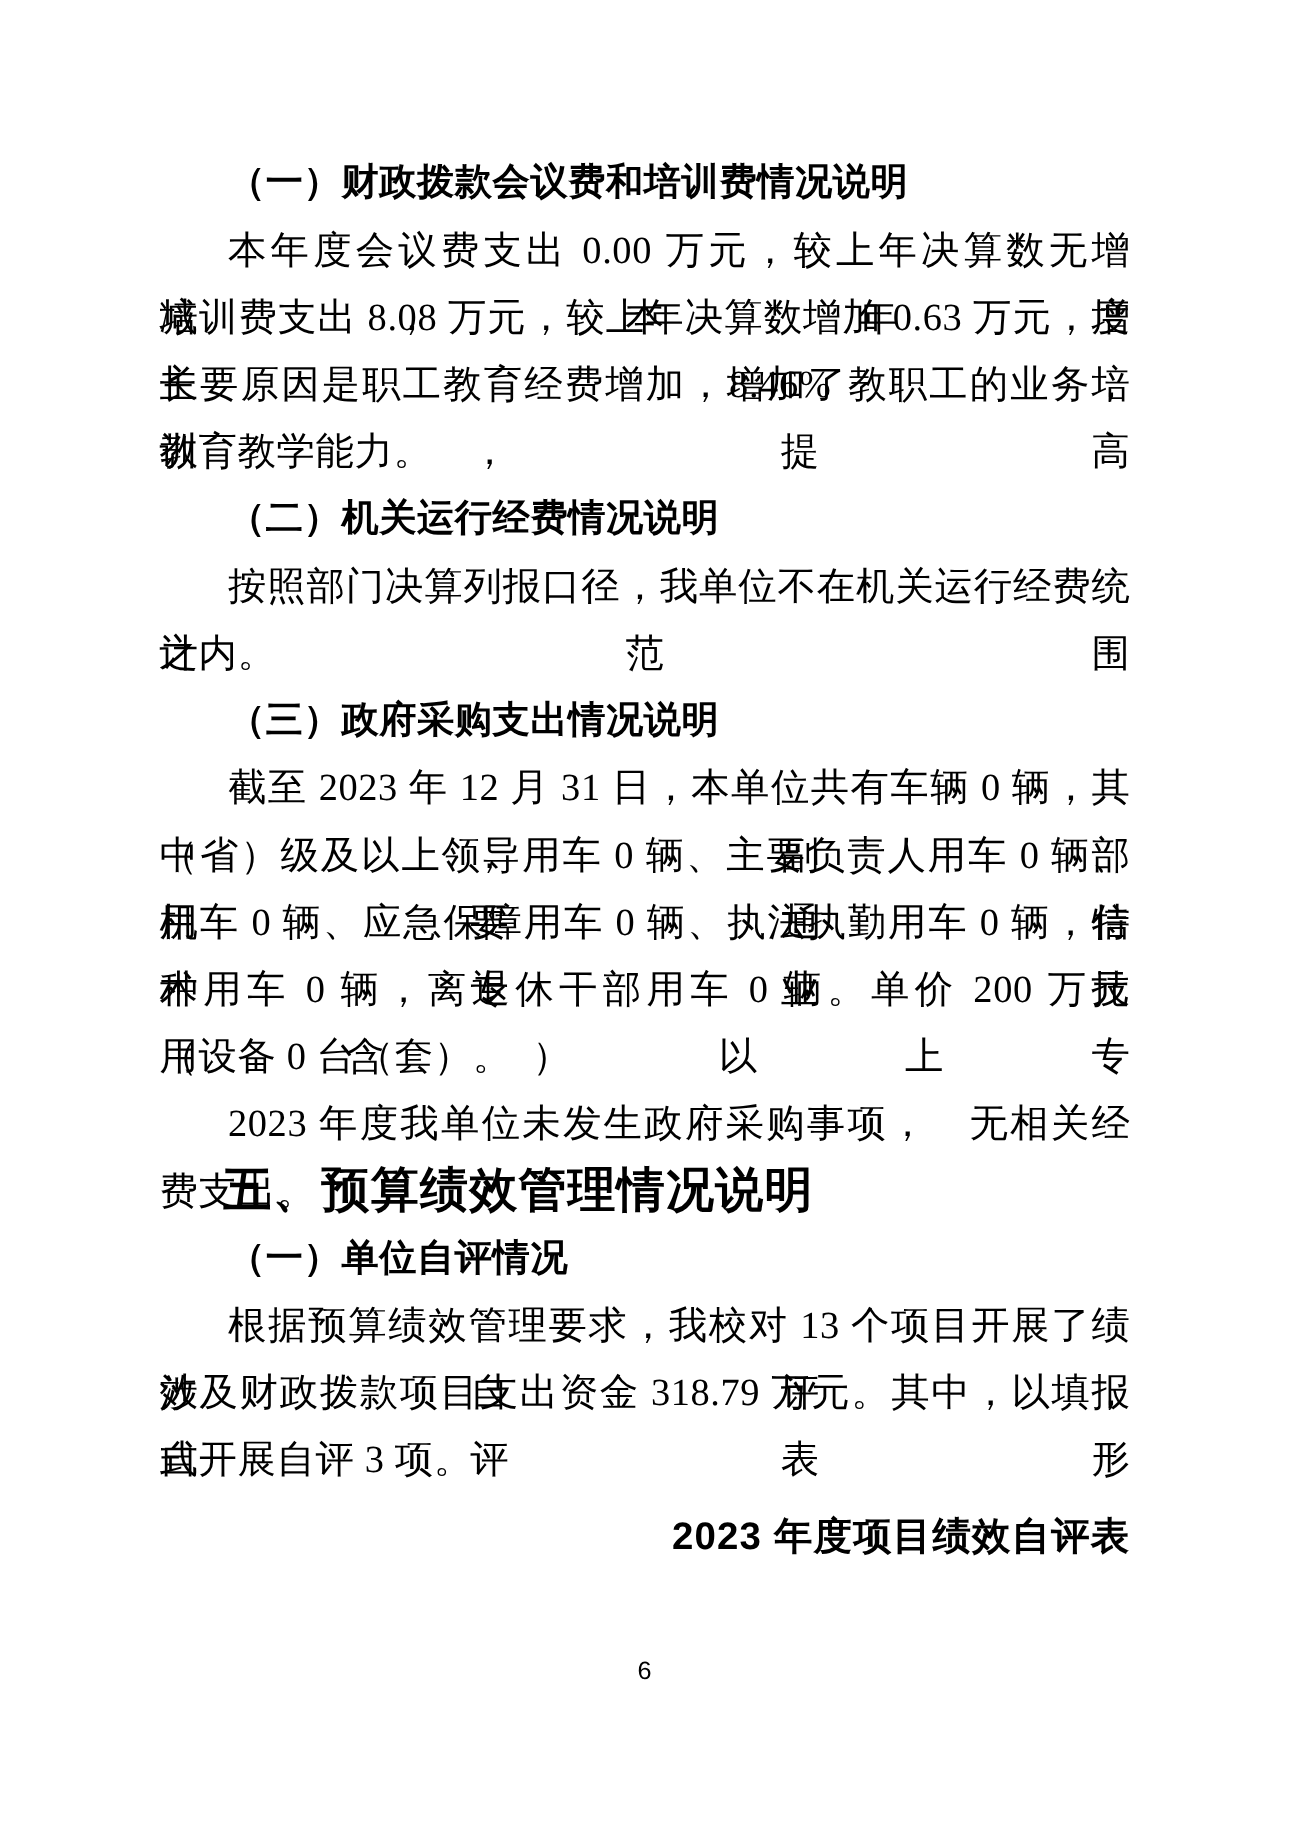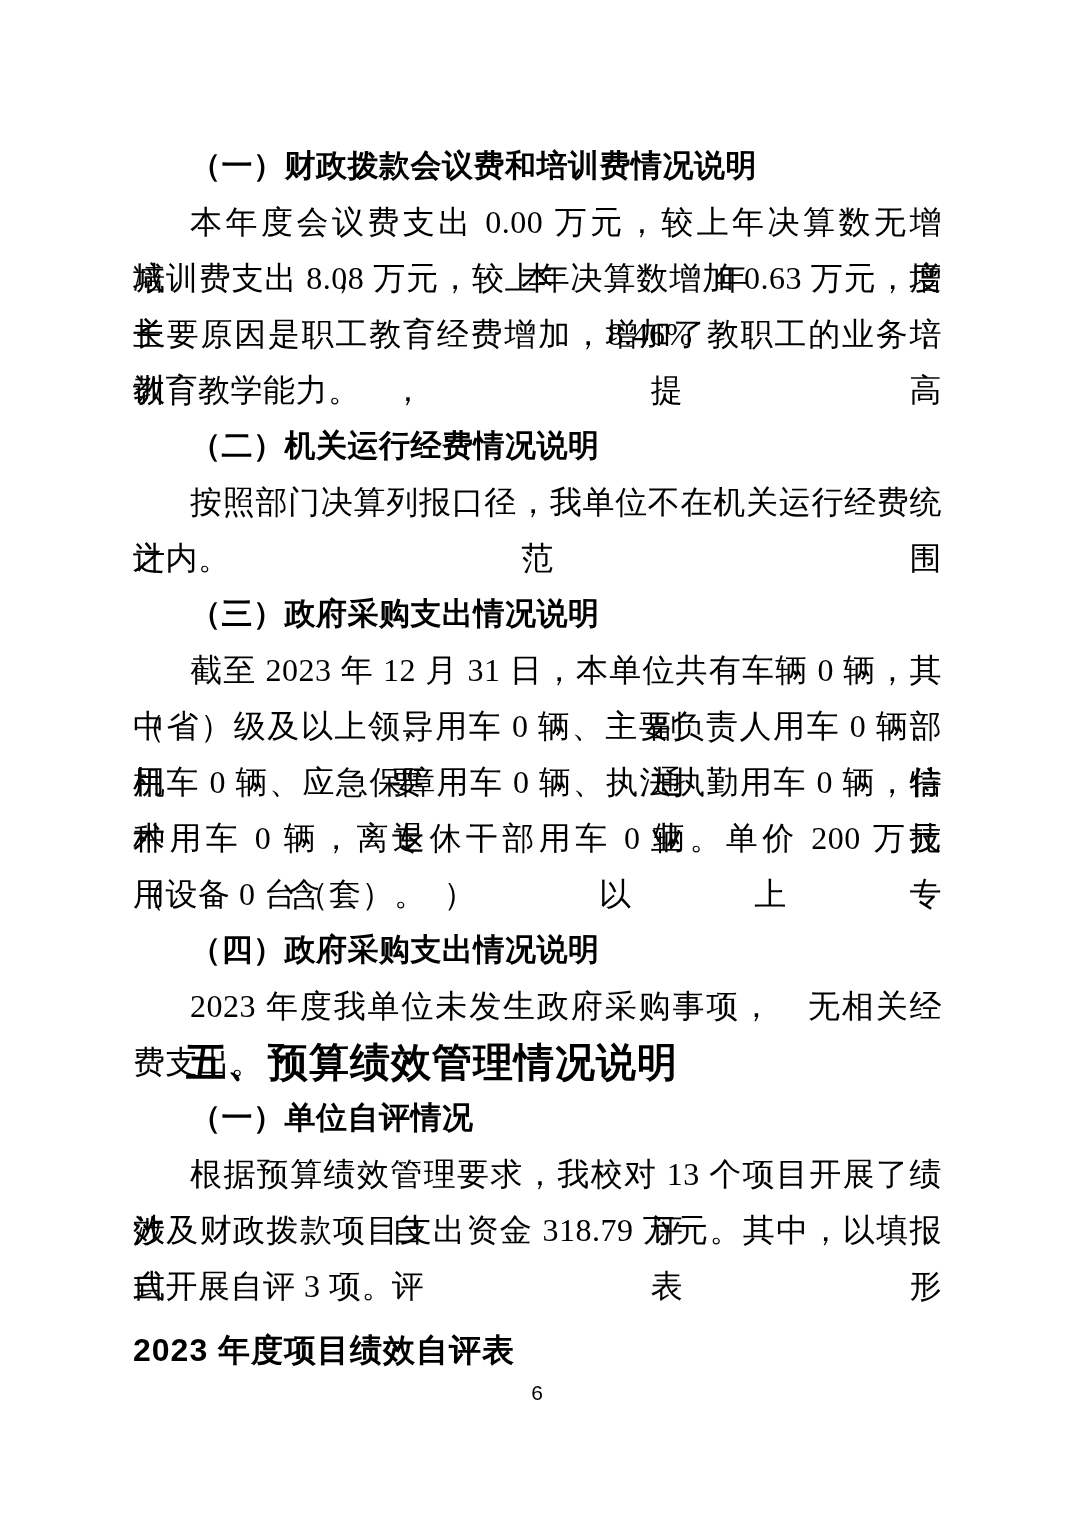--- a/index.html
+++ b/index.html
@@ -12,21 +12,21 @@
     width: 1074px;
     height: 1520px;
     margin: 0 auto;
     background: #ffffff;
     color: #000000;
     font-family: "Liberation Serif", serif;
     overflow: hidden;
   }
   .content {
     position: absolute;
-    top: 138px;
+    top: 124px;
     left: 133px;
     width: 809px;
   }
   .line {
     height: 56px;
     line-height: 56px;
     font-size: 32px;
     letter-spacing: 0.5px;
     white-space: nowrap;
   }
@@ -53,21 +53,21 @@
     font-weight: bold;
     font-family: "Liberation Sans", sans-serif;
     font-size: 40px;
     text-indent: 53px;
     letter-spacing: 1px;
   }
   .table-title {
     margin-top: 12px;
     height: 48px;
     line-height: 48px;
-    text-align: left;
+    text-align: right;
     font-family: "Liberation Sans", sans-serif;
     font-weight: bold;
     font-size: 32px;
     letter-spacing: 1px;
   }
   .page-num {
     position: absolute;
     top: 1378px;
     left: 0;
     width: 100%;
@@ -97,21 +97,20 @@
     <div class="line jline lastline">之内。</div>
 
     <div class="line h-kai">（三）政府采购支出情况说明</div>
 
     <div class="line jline first">截至 2023 年 12 月 31 日，本单位共有车辆 0 辆，其中，副部</div>
     <div class="line jline">（省）级及以上领导用车 0 辆、主要负责人用车 0 辆、机要通信</div>
     <div class="line jline">用车 0 辆、应急保障用车 0 辆、执法执勤用车 0 辆，特种专业技</div>
     <div class="line jline">术用车 0 辆，离退休干部用车 0 辆。单价 200 万元（含）以上专</div>
     <div class="line jline lastline">用设备 0 台（套）。</div>
 
-    <div class="line h-kai">（四）政府采购支出情况说明</div>
 
     <div class="line jline lastline first">2023 年度我单位未发生政府采购事项，　无相关经费支出。</div>
 
     <div class="line h-hei">五、预算绩效管理情况说明</div>
 
     <div class="line h-kai">（一）单位自评情况</div>
 
     <div class="line jline first">根据预算绩效管理要求，我校对 13 个项目开展了绩效自评，</div>
     <div class="line jline">涉及财政拨款项目支出资金 318.79 万元。其中，以填报自评表形</div>
     <div class="line jline lastline">式开展自评 3 项。</div>

